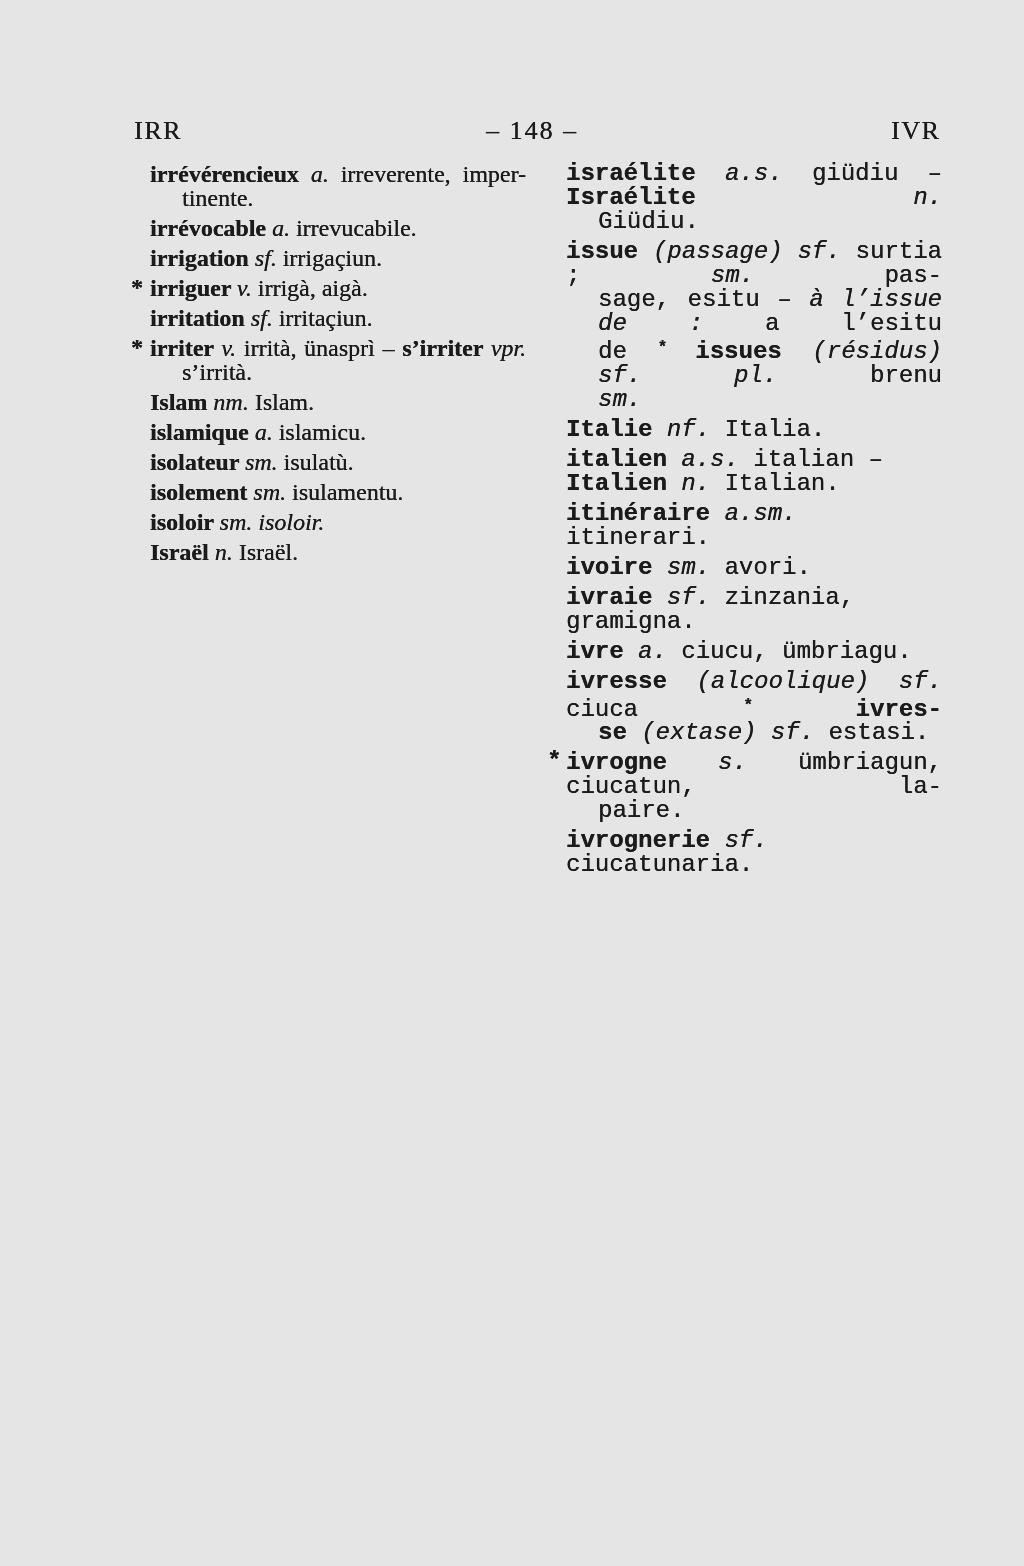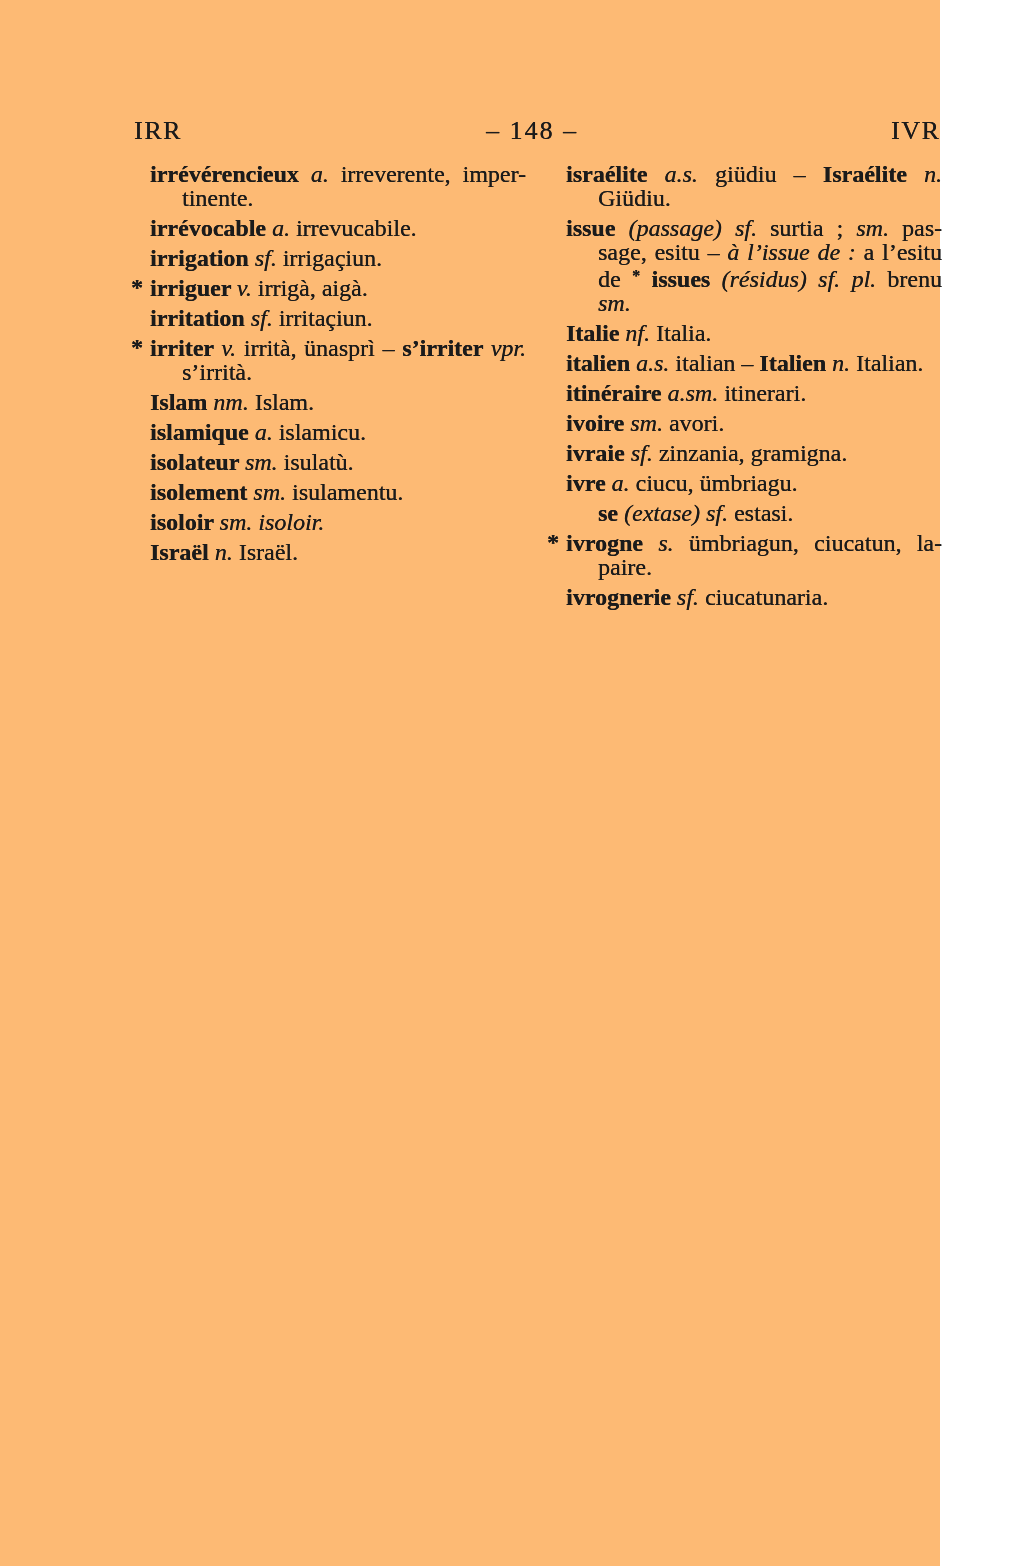--- a/index.html
+++ b/index.html
@@ -4,22 +4,22 @@
 <style>
   * { margin: 0; padding: 0; box-sizing: border-box; }
   html, body {
     width: 1024px; height: 1566px;
     background: #ffffff;
     overflow: hidden;
     font-family: "Liberation Serif", serif;
   }
   #page {
     position: relative;
-    width: 940px; height: 1566px;
-    background: #fdba74;
+    width: 1024px; height: 1566px;
+    background: #e5e5e5;
     color: #1b1b1b;
     text-shadow: 0.25px 0.25px 0 #1b1b1b;
   }
   .hdr {
     position: absolute;
     top: 116px;
     font-size: 26px;
     letter-spacing: 1.5px;
     white-space: nowrap;
   }
@@ -28,21 +28,21 @@
   #hdr-right { left: 891px; }
 
   .col {
     position: absolute;
     top: 162px;
     width: 376px;
     font-size: 24px;
     line-height: 24px;
   }
   #col-left  { left: 150px; }
-  #col-right { left: 566px; }
+  #col-right { left: 566px; font-family: Liberation Mono, monospace; }
 
   .entry { position: relative; margin-bottom: 6px; }
   .line  { text-align: left; min-height: 24px; }
   .line.cont { padding-left: 32px; }
   .line.just { text-align: justify; text-align-last: justify; }
 
   .star-marker {
     position: absolute;
     left: -19px; top: -1px;
     font-size: 24px;
@@ -126,20 +126,21 @@
       <div class="entry">
         <div class="line"><span class="seg-b">ivoire </span><span class="seg-i">sm. </span><span class="seg-r">avori.</span></div>
       </div>
       <div class="entry">
         <div class="line"><span class="seg-b">ivraie </span><span class="seg-i">sf. </span><span class="seg-r">zinzania, gramigna.</span></div>
       </div>
       <div class="entry">
         <div class="line"><span class="seg-b">ivre </span><span class="seg-i">a. </span><span class="seg-r">ciucu, ümbriagu.</span></div>
       </div>
       <div class="entry">
+        <div class="line just"><span class="seg-b">ivresse </span><span class="seg-i">(alcoolique) sf. </span><span class="seg-r">ciuca </span><span class="seg-s">* </span><span class="seg-b">ivres-</span></div>
         <div class="line cont"><span class="seg-b">se </span><span class="seg-i">(extase) sf. </span><span class="seg-r">estasi.</span></div>
       </div>
       <div class="entry">
         <span class="star-marker">*</span>
         <div class="line just"><span class="seg-b">ivrogne </span><span class="seg-i">s. </span><span class="seg-r">ümbriagun, ciucatun, la-</span></div>
         <div class="line cont"><span class="seg-r">paire.</span></div>
       </div>
       <div class="entry">
         <div class="line"><span class="seg-b">ivrognerie </span><span class="seg-i">sf. </span><span class="seg-r">ciucatunaria.</span></div>
       </div>

